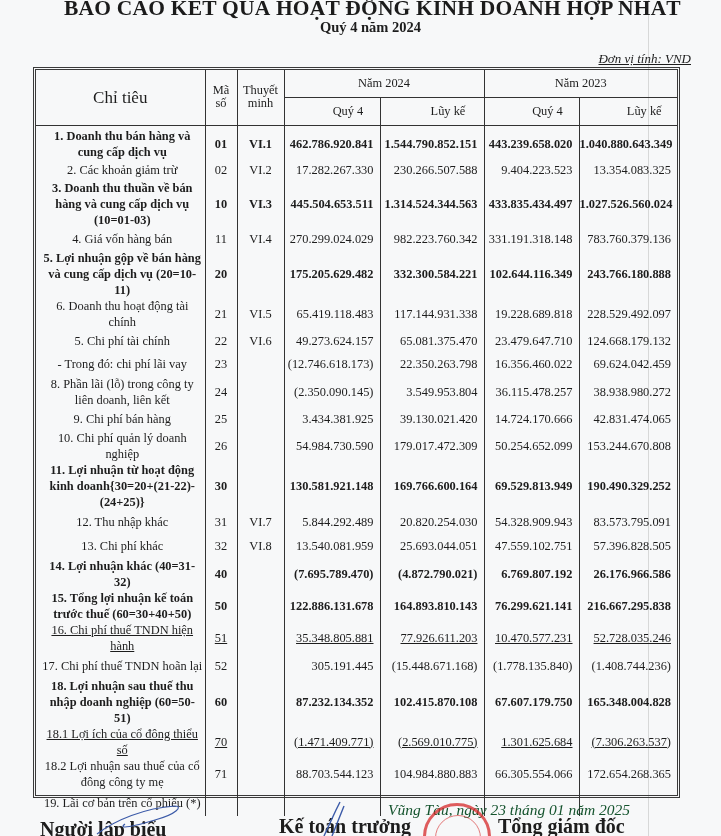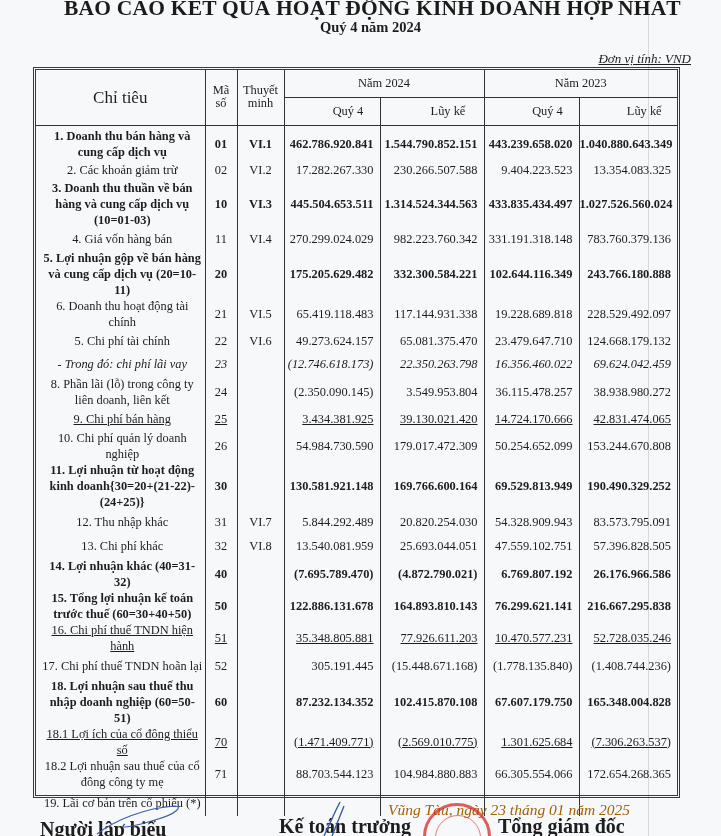--- a/index.html
+++ b/index.html
@@ -35,28 +35,28 @@
   col.c3 { width:96px; } col.c4 { width:104px; } col.c5 { width:95px; } col.c6 { width:98px; }
   .vl { border-left:1px solid #333; }
   .hb { border-bottom:1px solid #333; }
   thead tr.h1 th { height:27px; }
   thead tr.h2 th { height:27px;padding-left:32px; }
   thead th.chitieu { font-size:17px; }
   tbody td.name { padding-left:6px; padding-right:2px; line-height:16px; text-align:center; }
   tbody td.code, tbody td.note { text-align:center; }
   tbody td.num { text-align:right; padding-right:6px; white-space:nowrap; }
   tr.bold td { font-weight:bold; }
-  tr.ital td { font-style:italic; }
+  tr.ital td { }
   tbody tr:first-child td { padding-top:2px; }
   .sig {
     position:absolute; font-weight:bold; font-size:20px;
   }
   .place {
     position:absolute; left:388px; top:801px; font-style:italic; font-size:15.5px;
-    color:#a16207;
+    color:#14532d;
   }
   .stamp {
     position:absolute; left:423px; top:803px; width:68px; height:68px; border-radius:50%;
     border:3px solid rgba(214,40,40,0.75); box-sizing:border-box;
   }
   .stamp-inner {
     position:absolute; left:9px; top:9px; width:44px; height:44px; border-radius:50%;
     border:1.5px solid rgba(214,40,40,0.6);
   }
   .scribble { position:absolute; pointer-events:none; }
@@ -175,21 +175,21 @@
           </tr>
           <tr style="height: 28px;">
             <td class="name">8. Phần lãi (lỗ) trong công ty liên doanh, liên kết</td>
             <td class="code vl">24</td>
             <td class="note vl"></td>
             <td class="num vl">(2.350.090.145)</td>
             <td class="num vl">3.549.953.804</td>
             <td class="num vl">36.115.478.257</td>
             <td class="num vl">38.938.980.272</td>
           </tr>
-          <tr style="height: 22px; text-decoration: underline;">
+          <tr style="height: 22px;">
             <td class="name">9. Chi phí bán hàng</td>
             <td class="code vl">25</td>
             <td class="note vl"></td>
             <td class="num vl">3.434.381.925</td>
             <td class="num vl">39.130.021.420</td>
             <td class="num vl">14.724.170.666</td>
             <td class="num vl">42.831.474.065</td>
           </tr>
           <tr style="height: 30px;">
             <td class="name">10. Chi phí quản lý doanh nghiệp</td>

